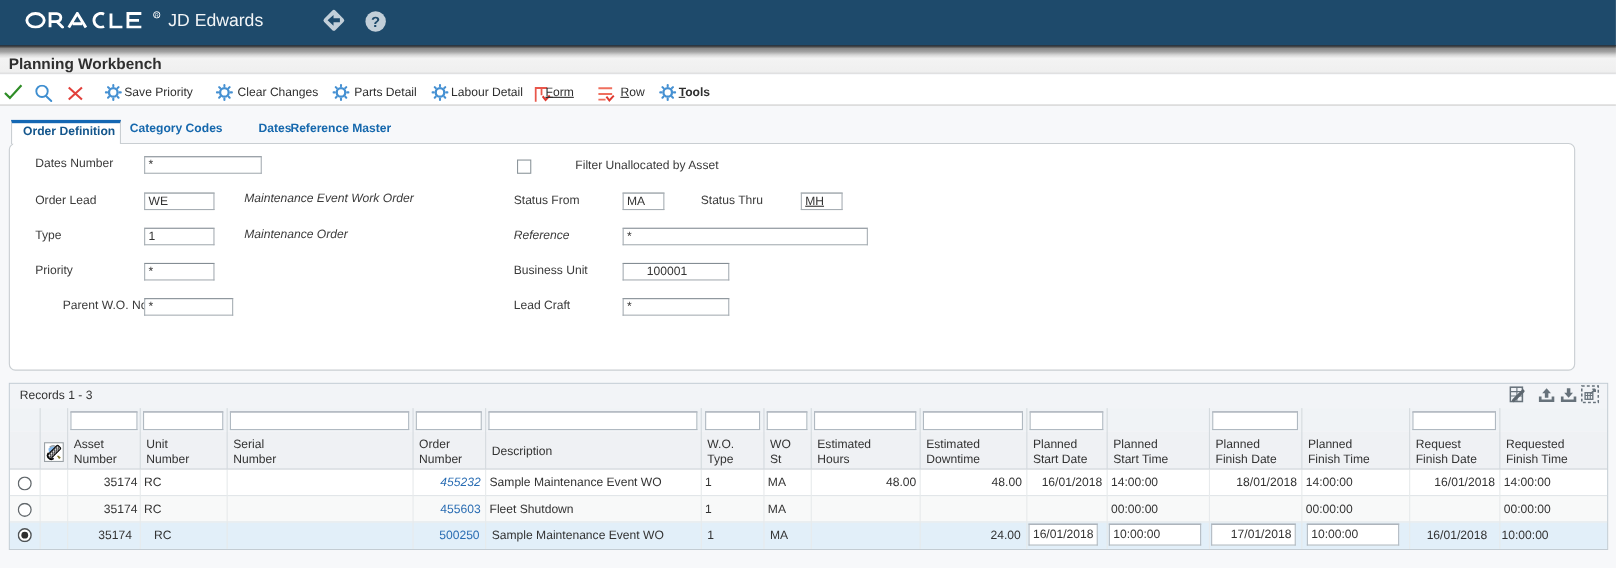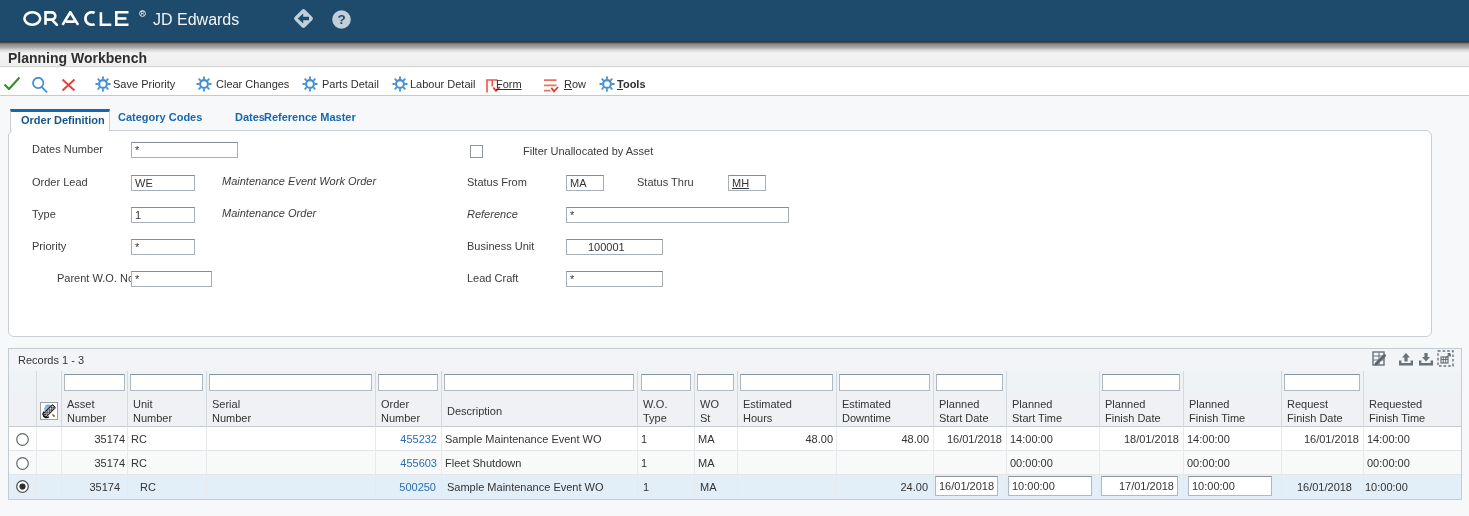--- a/index.html
+++ b/index.html
@@ -271,21 +271,21 @@
 <div class="hdr" style="left:1105px;top:397px;">Planned<br>Finish Date</div>
 <div class="hdr" style="left:1189px;top:397px;">Planned<br>Finish Time</div>
 <div class="hdr" style="left:1287px;top:397px;">Request<br>Finish Date</div>
 <div class="hdr" style="left:1369px;top:397px;">Requested<br>Finish Time</div>
 
 <svg class="abs" style="left:16px;top:433px;" width="13" height="13" viewBox="0 0 13 13">
   <circle cx="6.5" cy="6.5" r="5.8" fill="#fff" stroke="#62686c" stroke-width="1.2"></circle>
 </svg>
 <div class="cell" style="left:61px;top:433px;width:64px;text-align:right;">35174</div>
 <div class="cell" style="left:131px;top:433px;">RC</div>
-<div class="cell link" style="left:375px;top:433px;width:62px;text-align:right;">455232</div>
+<div class="cell link" style="left:375px;top:433px;width:62px;text-align:right;font-style:italic;">455232</div>
 <div class="cell" style="left:445px;top:433px;">Sample Maintenance Event WO</div>
 <div class="cell" style="left:641px;top:433px;">1</div>
 <div class="cell" style="left:698px;top:433px;">MA</div>
 <div class="cell" style="left:737px;top:433px;width:96px;text-align:right;">48.00</div>
 <div class="cell" style="left:836px;top:433px;width:93px;text-align:right;">48.00</div>
 <div class="cell" style="left:933px;top:433px;width:69px;text-align:right;">16/01/2018</div>
 <div class="cell" style="left:1010px;top:433px;">14:00:00</div>
 <div class="cell" style="left:1099px;top:433px;width:80px;text-align:right;">18/01/2018</div>
 <div class="cell" style="left:1187px;top:433px;">14:00:00</div>
 <div class="cell" style="left:1281px;top:433px;width:78px;text-align:right;">16/01/2018</div>

